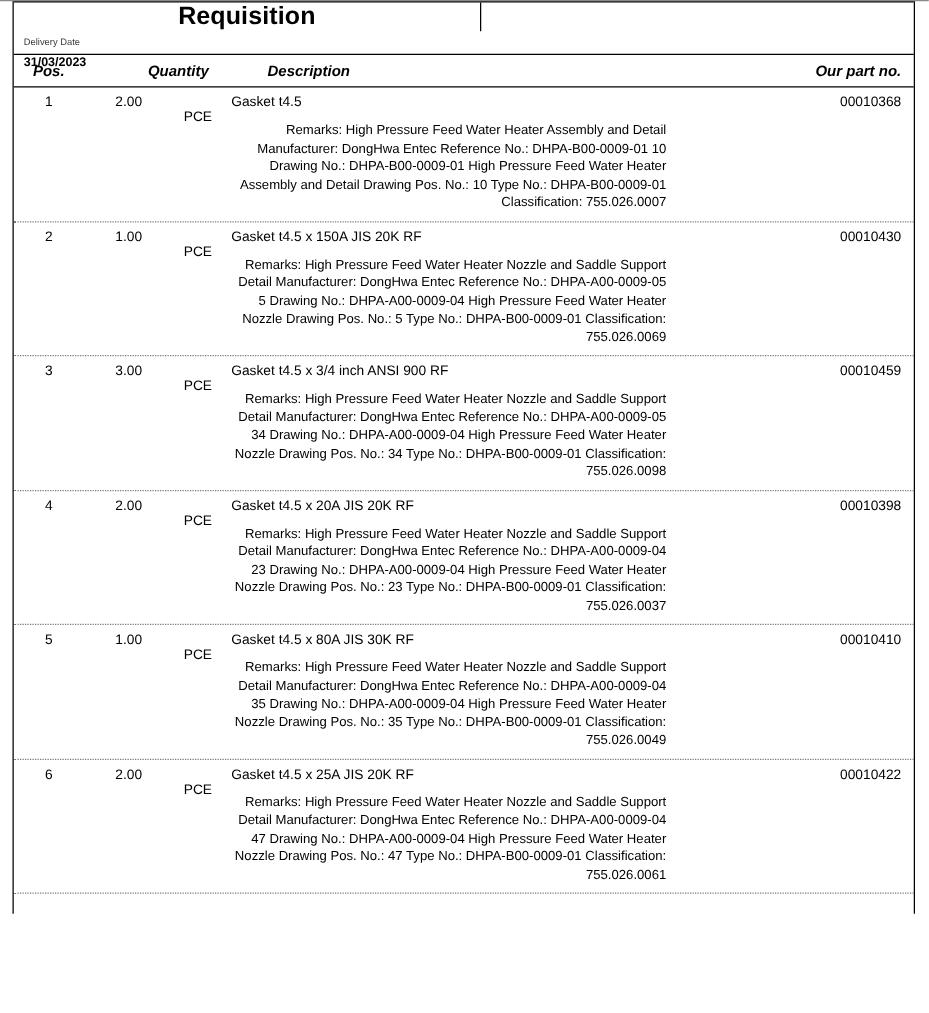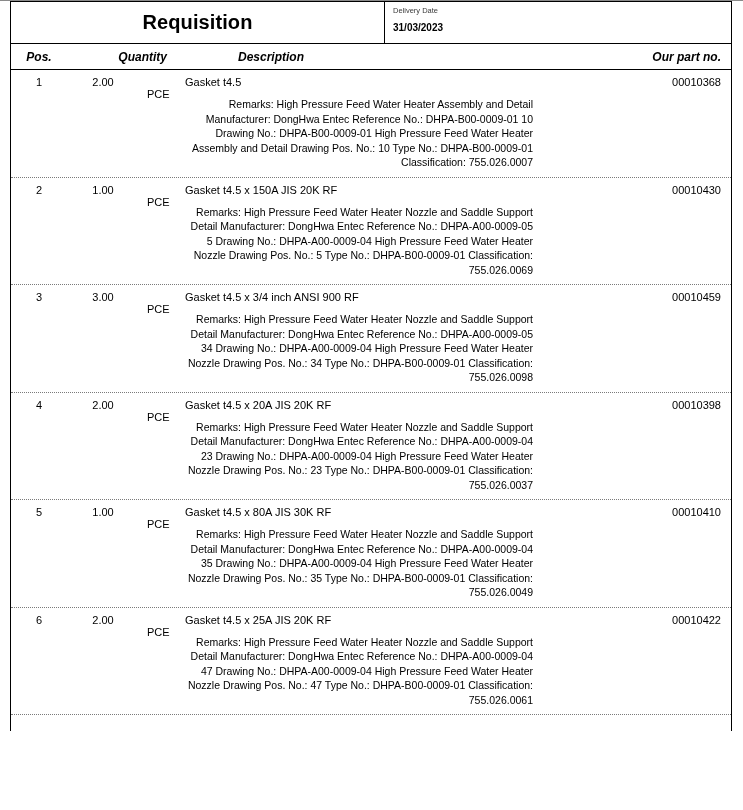--- a/index.html
+++ b/index.html
@@ -44,20 +44,21 @@
     box-sizing: border-box;
   }
 
   
   .head-band {
     display: flex;
     border-top: 1.5px solid #000;
     border-bottom: 1.5px solid #000;
     height: 43px;
     box-sizing: border-box;
+    flex-direction: column;
   }
   .head-title-cell {
     width: 374px;
     display: flex;
     align-items: center;
     justify-content: center;
     box-sizing: border-box;
     border-right: 1.5px solid #000;
   }
   .doc-title {
@@ -101,21 +102,21 @@
   }
   .col-head .c-qty {
     position: absolute;
     left: 60px;
     top: 6px;
     width: 96px;
     text-align: right;
   }
   .col-head .c-desc {
     position: absolute;
-    left: 184px;
+    left: 160px;
     top: 6px;
     padding-left: 43px;
   }
   .col-head .c-part {
     position: absolute;
     right: 10px;
     top: 6px;
     text-align: right;
   }
 

